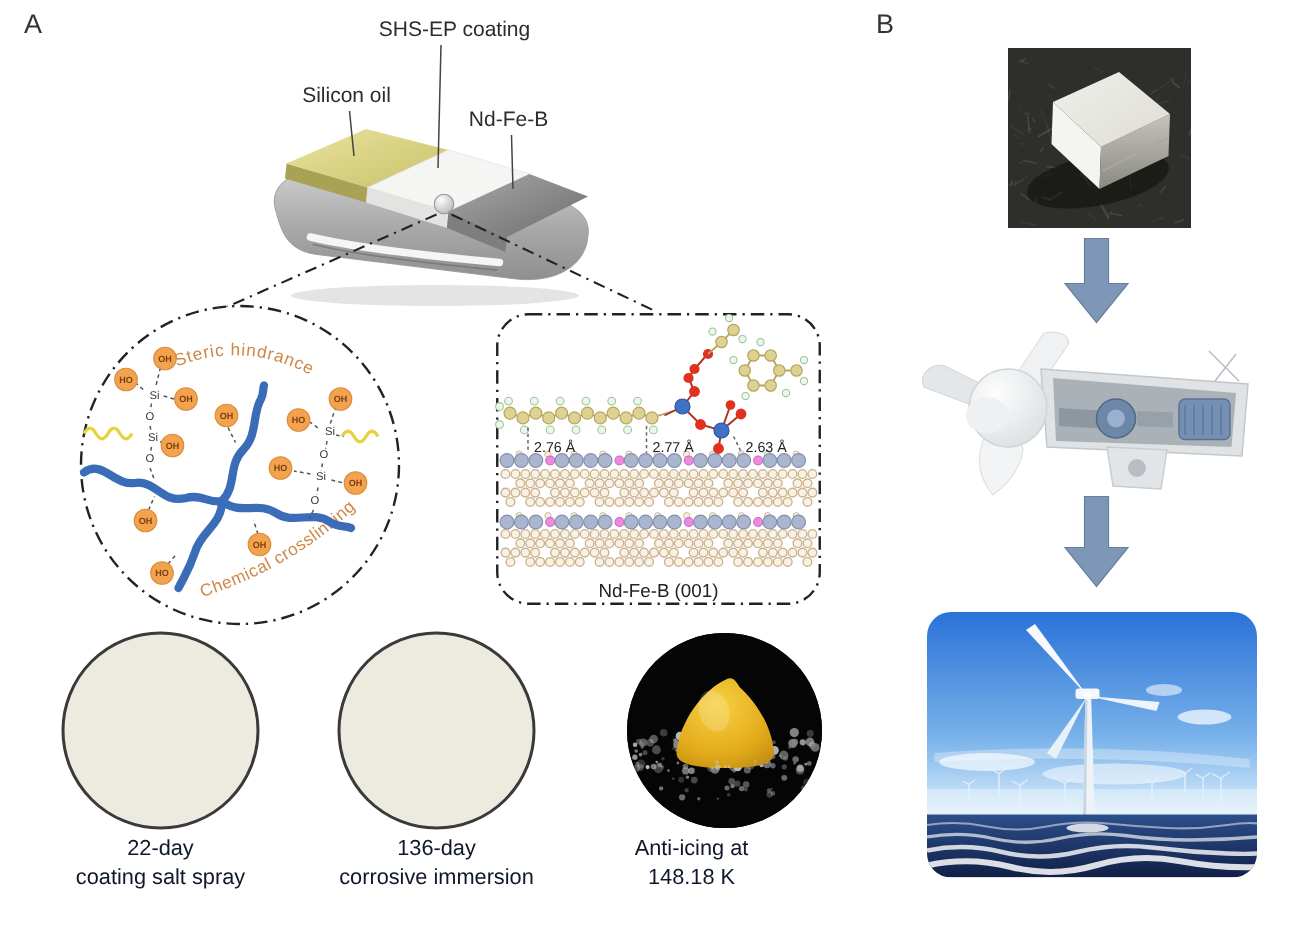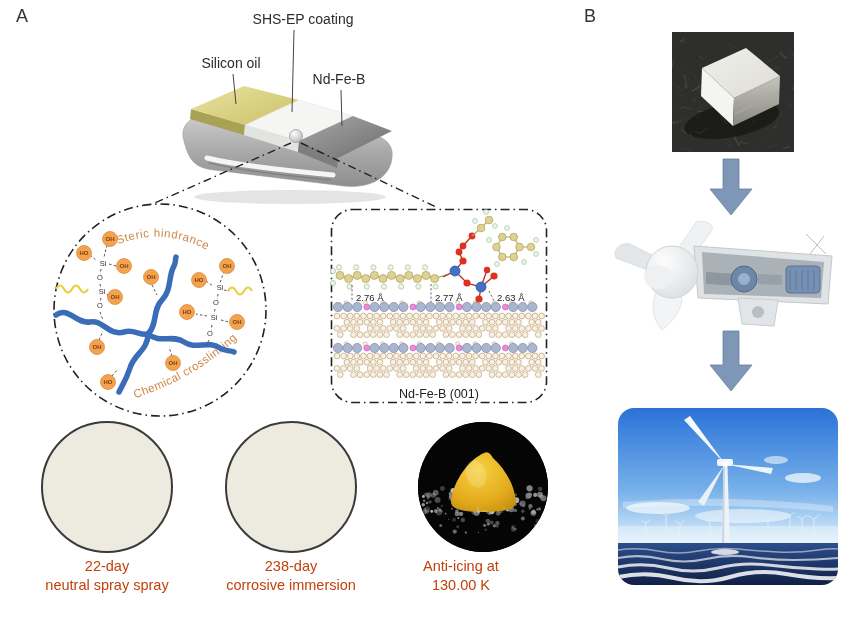--- a/index.html
+++ b/index.html
@@ -3,21 +3,21 @@
 <meta charset="utf-8">
 <style>
   html,body{margin:0;padding:0;background:#fff;}
   .figure{position:relative;width:860px;height:630px;background:#fff;overflow:hidden;
           font-family:"Liberation Sans","DejaVu Sans",sans-serif;}
   .abs{position:absolute;}
   .plabel{position:absolute;font-size:18px;font-weight:500;color:#333;}
   .testcircle{position:absolute;width:132px;height:132px;border-radius:50%;}
   .cream{background:#edeae0;border:2px solid #3a3a3a;box-sizing:border-box;}
   .dark{background:#000;overflow:hidden;}
-  .caption{position:absolute;width:176px;text-align:center;font-size:14.5px;line-height:19px;color:#c2410c;}
+  .caption{position:absolute;width:176px;text-align:center;font-size:14.5px;line-height:19px;color:#0f172a;}
   .photo{position:absolute;overflow:hidden;}
   .rounded{border-radius:16px;}
   svg{display:block;}
 </style>
 </head>
 <body>
 
 <div class="figure">
 
   <div class="plabel" style="left:16px;top:6px">A</div>
@@ -671,29 +671,29 @@
           <circle cx="68.08229446411133" cy="89.15547180175781" r="0.8833408892154693" fill="#cfd4da" opacity="0.5952842205762863"></circle>
           <circle cx="22.750030994415283" cy="103.590616106987" r="1.4358984231948853" fill="#cfd4da" opacity="0.516756945848465"></circle>
           <circle cx="85.56428599357605" cy="85.76822805404663" r="1.2606837093830108" fill="#cfd4da" opacity="0.20682806968688966"></circle>
           <circle cx="69.82690590620041" cy="98.87164545059204" r="2.2047881841659547" fill="#cfd4da" opacity="0.35575219988822937"></circle>
         </g>
     </svg>
   </div>
 
   <div class="caption" style="left:19px;top:557px">
     <span>22-day</span><br>
-    <span>neutral spray spray</span>
+    <span>coating salt spray</span>
   </div>
   <div class="caption" style="left:203px;top:557px">
-    <span>238-day</span><br>
+    <span>136-day</span><br>
     <span>corrosive immersion</span>
   </div>
   <div class="caption" style="left:373px;top:557px">
     <span>Anti-icing at</span><br>
-    <span>130.00 K</span>
+    <span>148.18 K</span>
   </div>
 
   <div class="photo" style="left:672px;top:32px;width:122px;height:120px">
     <svg width="122" height="120" viewBox="0 0 122 120">
       <defs>
         <linearGradient id="gCubeTop" x1="0" y1="0" x2="1" y2="1">
           <stop offset="0" stop-color="#f0f0ec"></stop>
             <stop offset="1" stop-color="#dddcd4"></stop>
         </linearGradient>
         <linearGradient id="gCubeSide" x1="0" y1="0" x2="0" y2="1">

